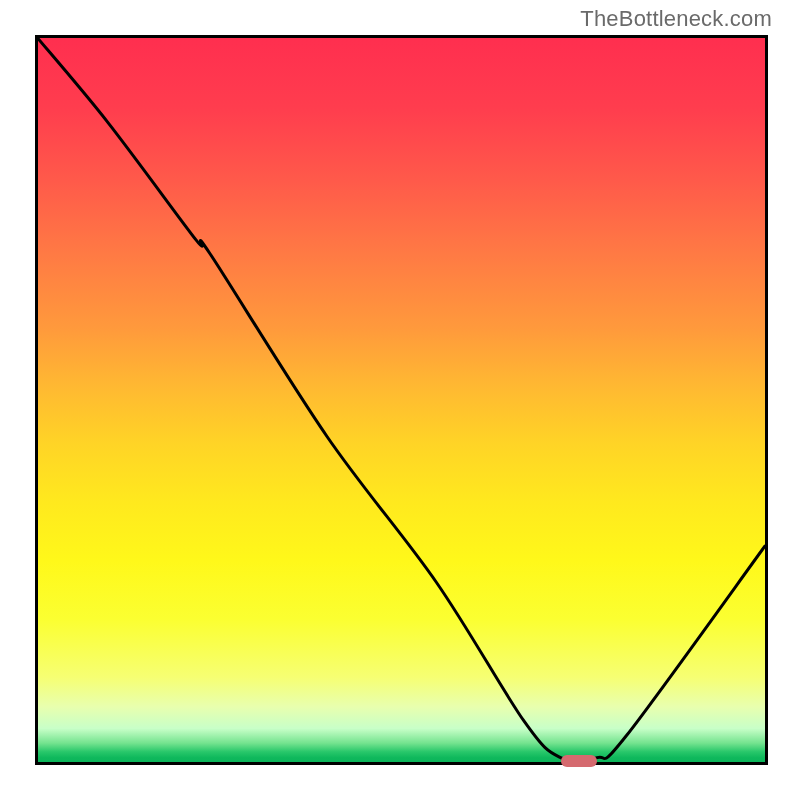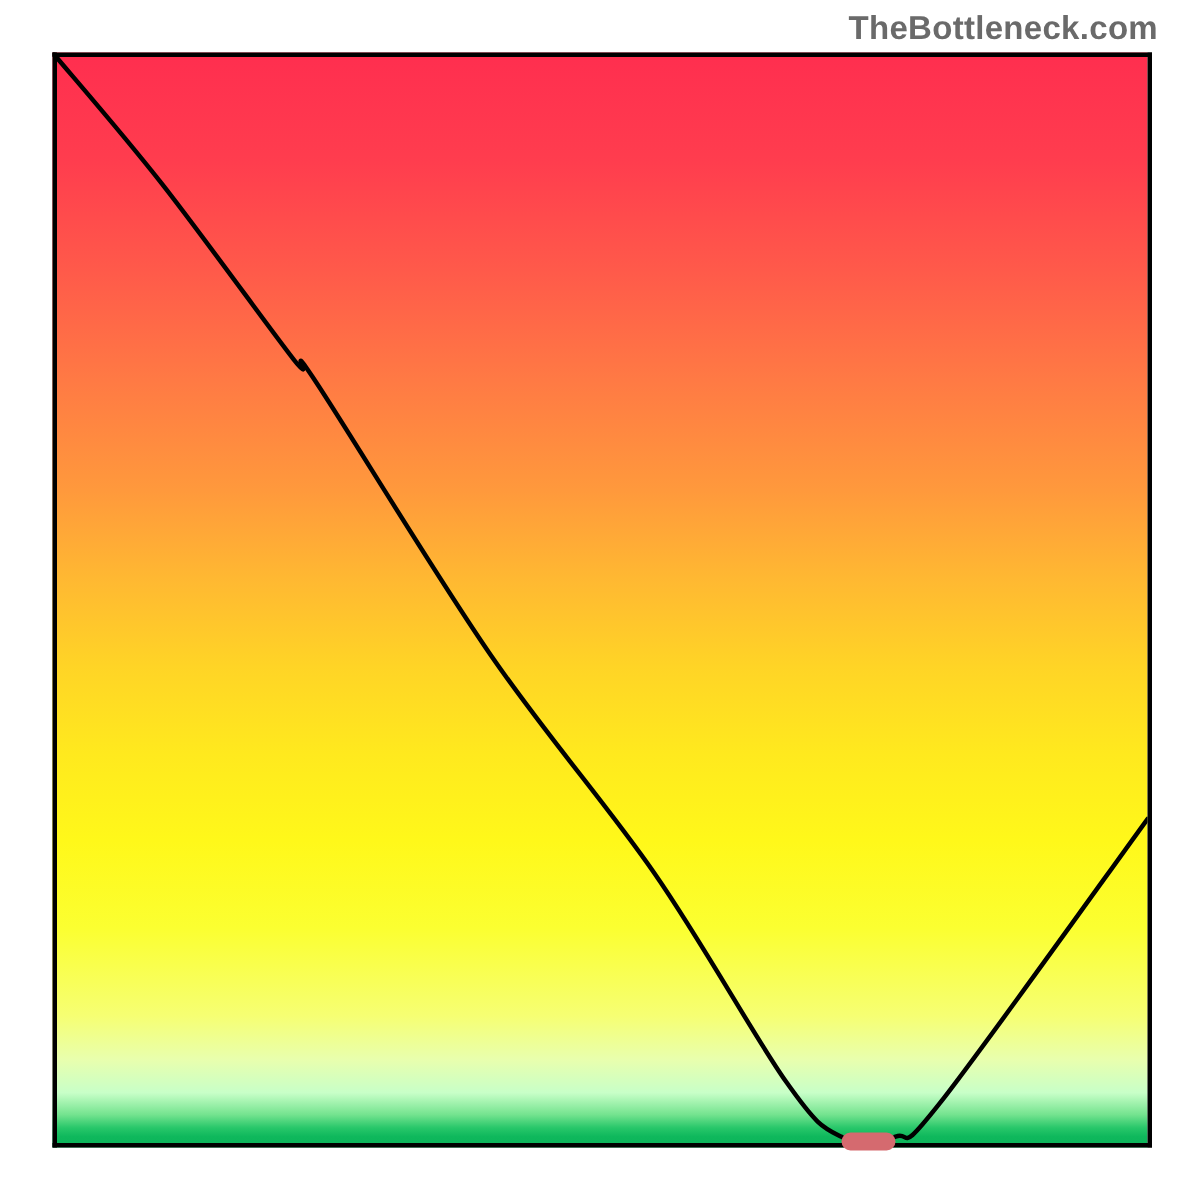--- a/index.html
+++ b/index.html
@@ -54,21 +54,21 @@
     width: 730px;
     height: 730px;
     pointer-events: none;
   }
   .watermark {
     position: absolute;
     top: 6px;
     right: 28px;
     color: #6a6a6a;
     font-size: 22px;
-    font-weight: 700;
+    font-weight: 400;
     letter-spacing: 0.2px;
     text-align: center;
   }
   .marker {
     position: absolute;
     width: 36px;
     height: 12px;
     border-radius: 6px;
     background: #d56a6f;
     transform: translate(-50%, -50%);

